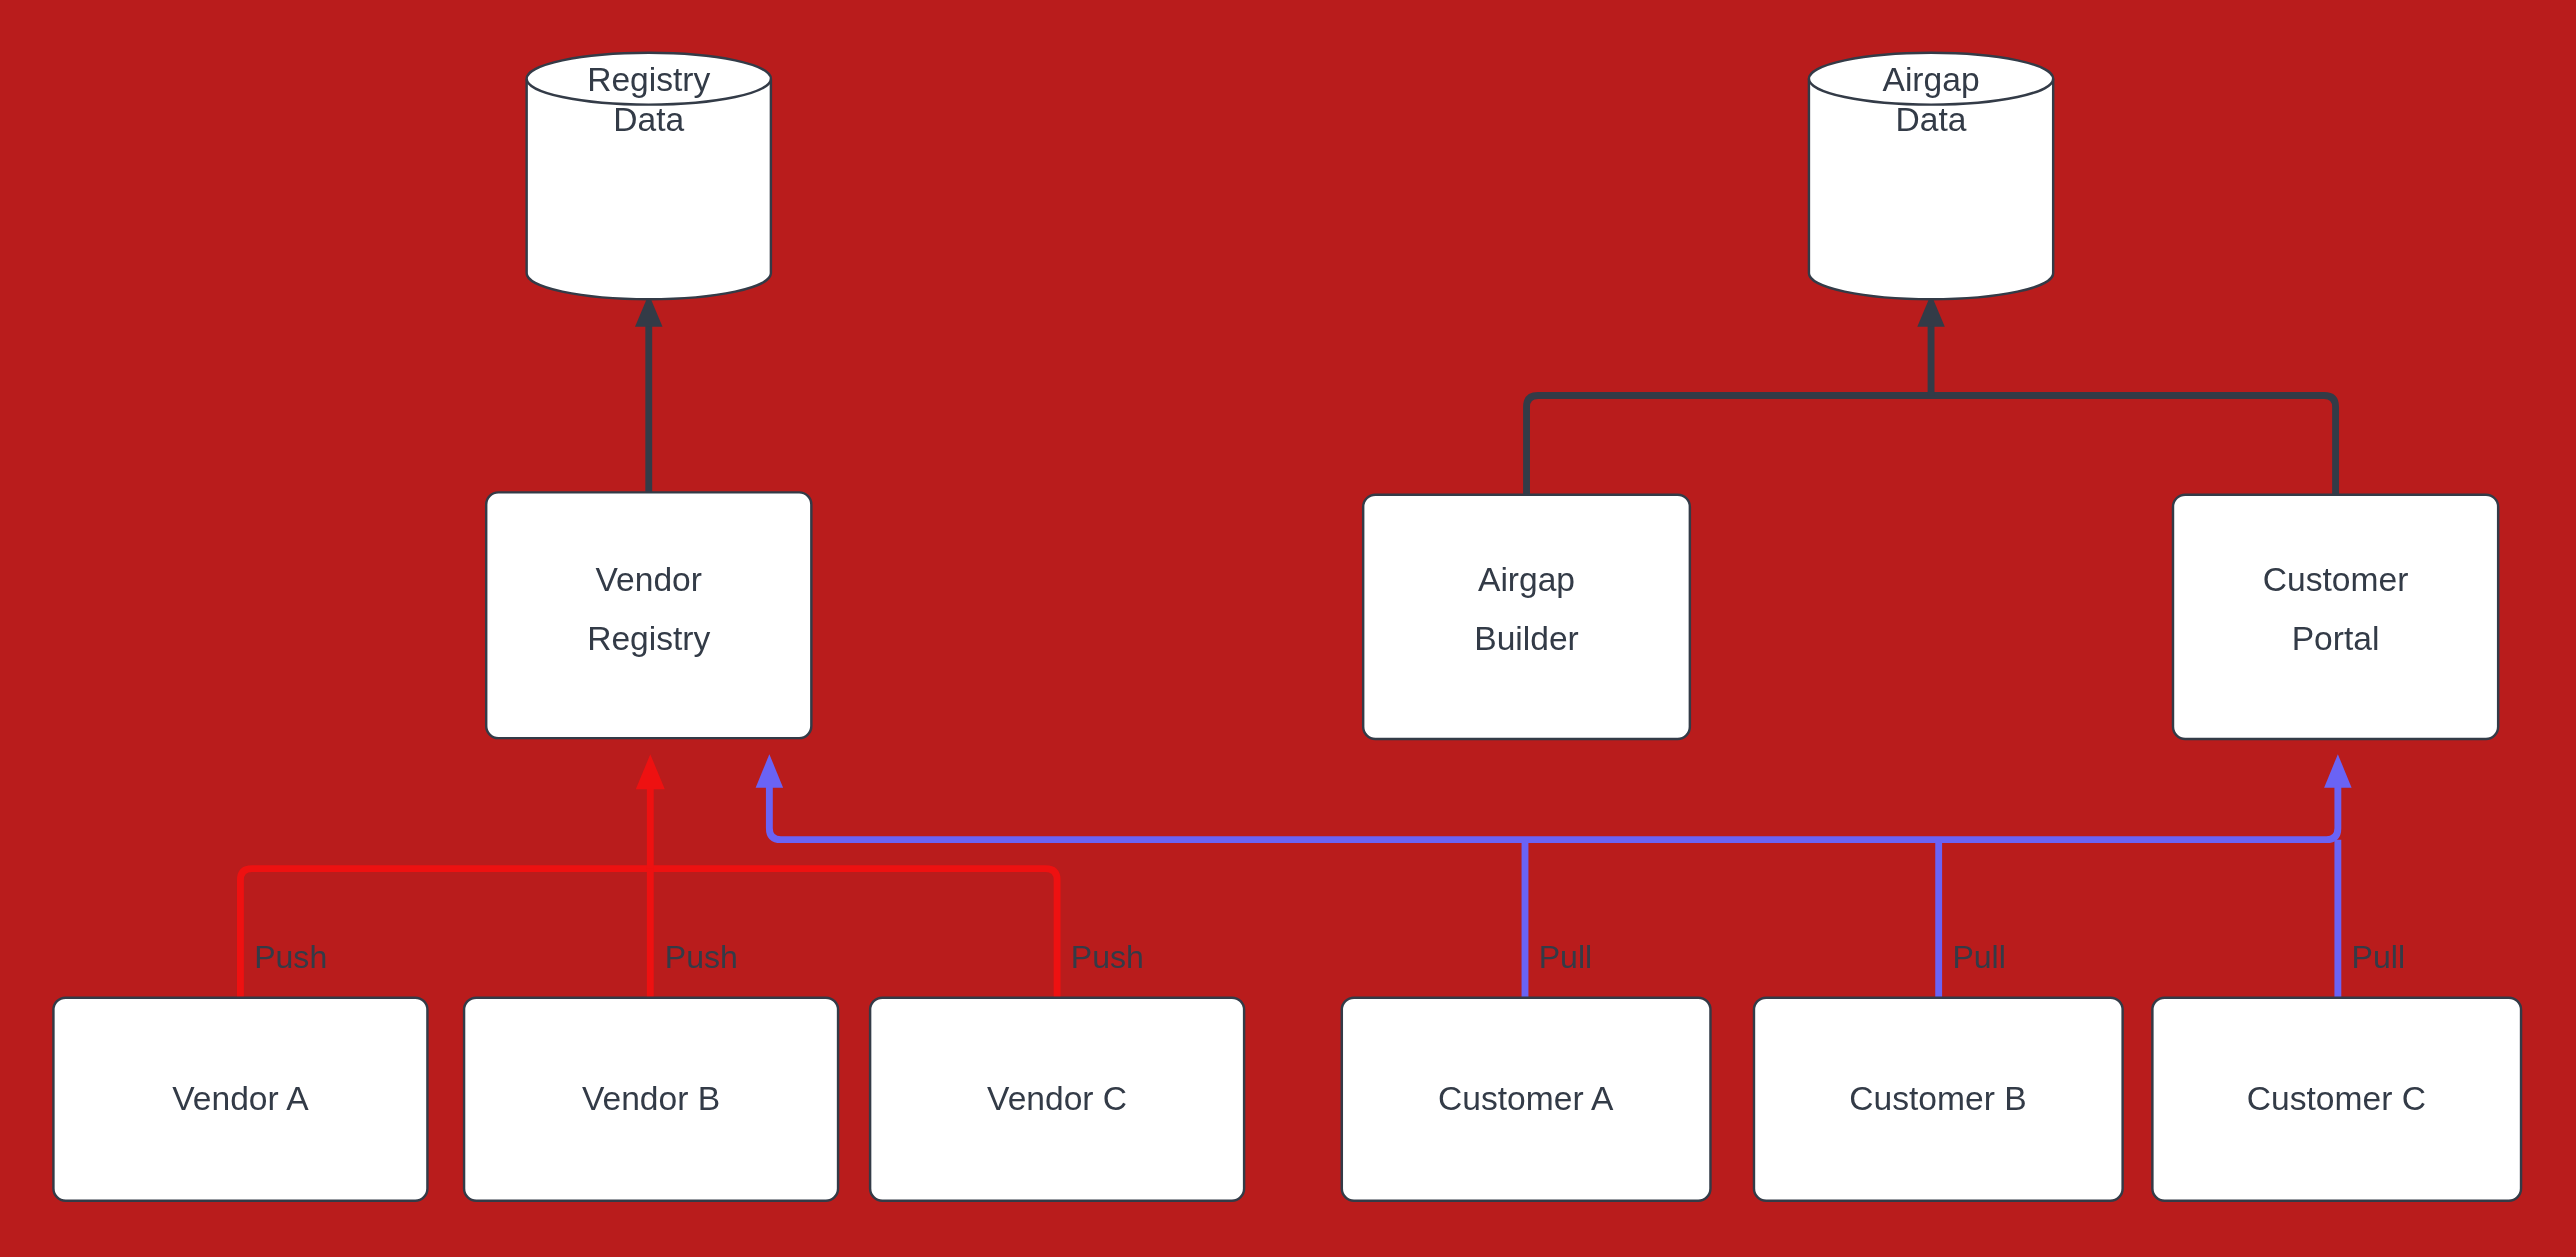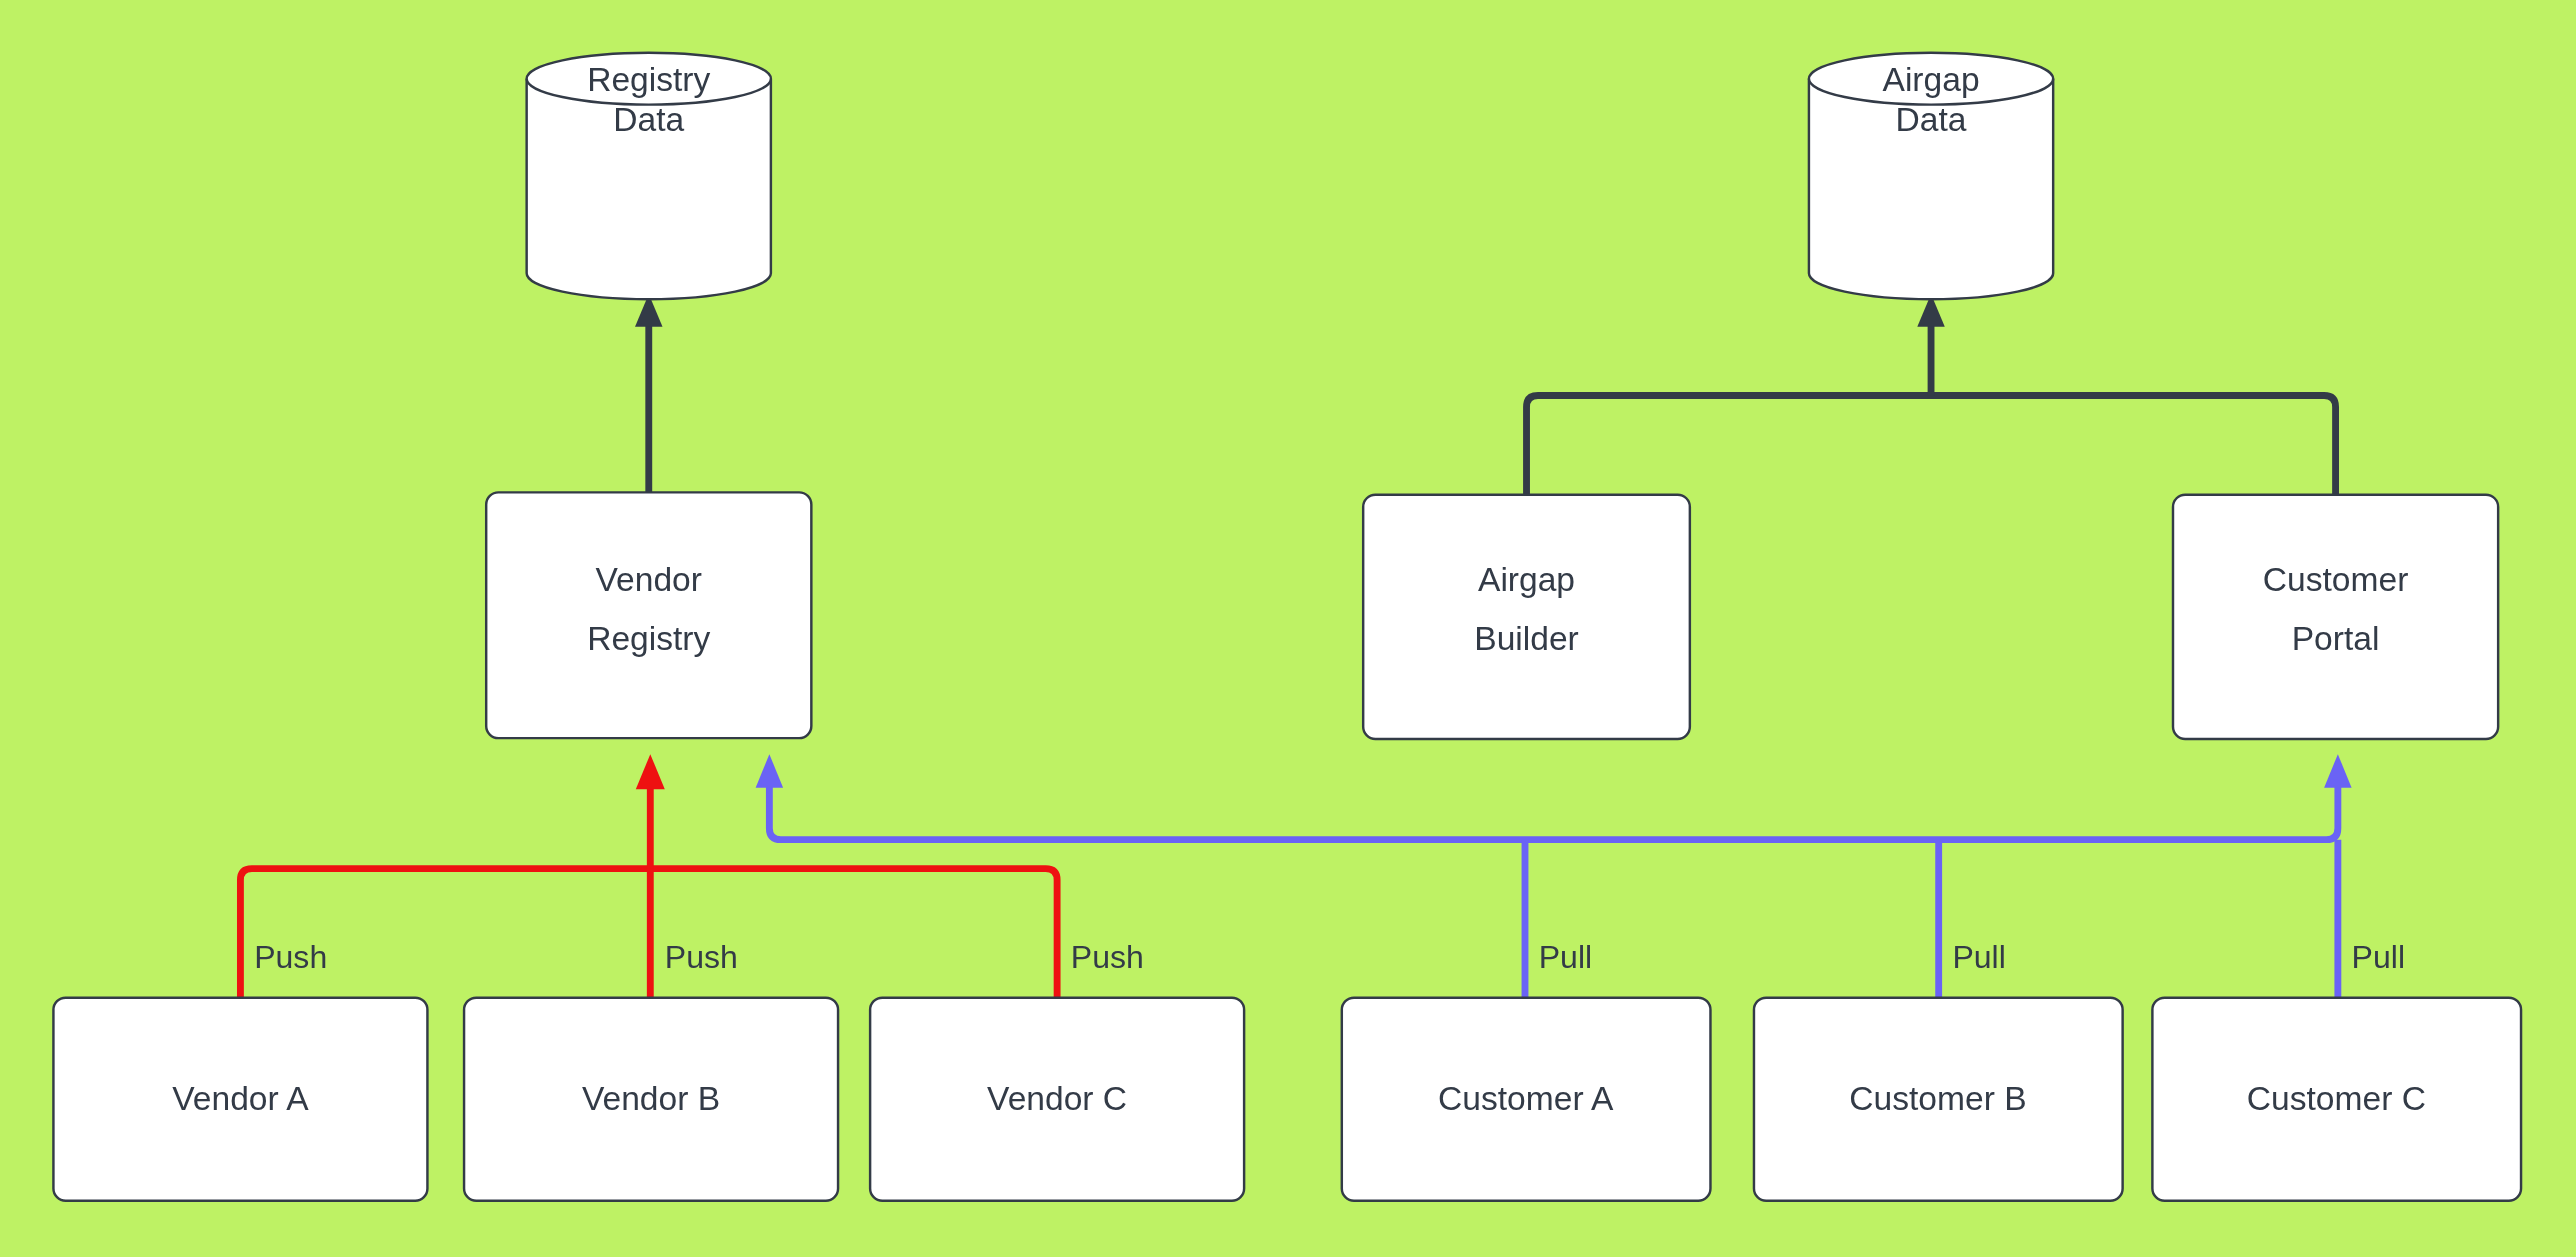--- a/index.html
+++ b/index.html
@@ -8,21 +8,21 @@
     padding: 0;
     background: #ffffff;
   }
   body {
     font-family: "Liberation Sans", sans-serif;
   }
   #diagram-root {
     position: relative;
     width: 2576px;
     height: 1258px;
-    background: #bef264;
+    background: #b91c1c;
     overflow: hidden;
   }
   #diagram-svg {
     position: absolute;
     left: 0;
     top: 0;
     width: 2576px;
     height: 1258px;
   }
   .node-label {

